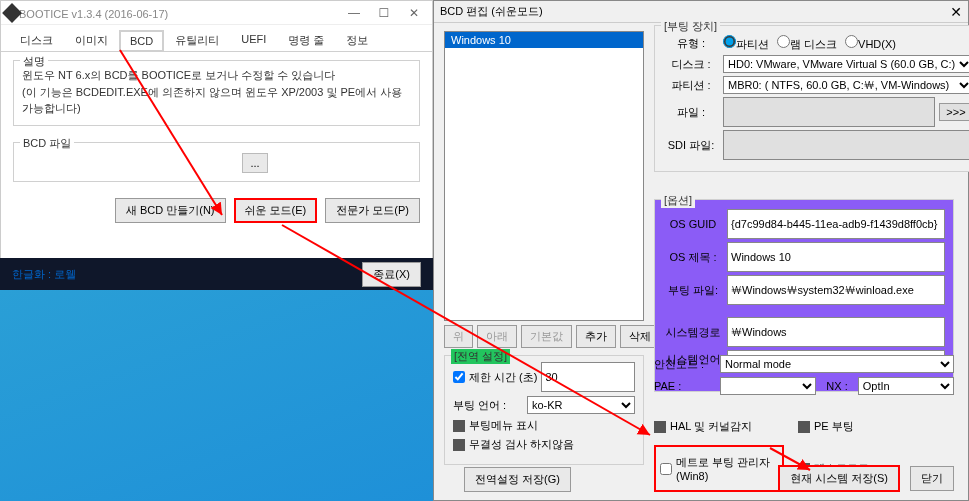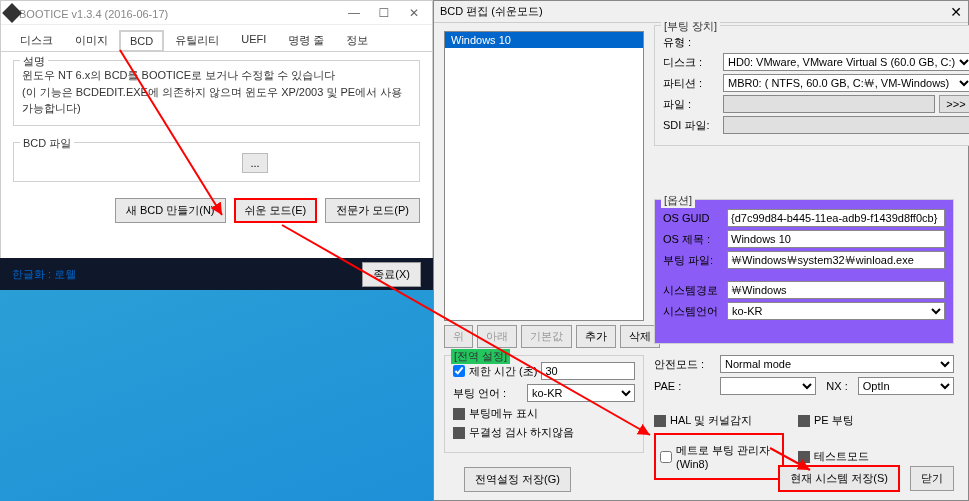--- a/index.html
+++ b/index.html
@@ -34,42 +34,42 @@
 .rw-body{padding:6px 10px;position:relative;height:calc(100% - 22px)}
 .listbox{position:absolute;left:10px;top:8px;width:200px;height:290px;border:1px solid #888;background:#fff}
 .listitem{background:#0066cc;color:#fff;padding:2px 6px}
 .listbtns{position:absolute;left:10px;top:302px;display:flex;gap:4px}
 .listbtns .btn{padding:3px 8px;font-size:11px}
 .listbtns .btn.dis{color:#999}
 
 .boot-fs{position:absolute;left:220px;top:2px;width:300px;border:1px solid #d0d0d0;padding:6px 8px 8px;background:#f0f0f0}
 .boot-fs .grp-l{top:-7px;background:#f0f0f0}
 .row{display:flex;align-items:center;gap:4px;margin:3px 0}
-.row .lbl{width:56px;text-align:left}
+.row .lbl{width:56px;text-align:center}
 .row .radgrp{display:flex;gap:8px}
 select{flex:1;border:1px solid #888;height:18px;font-size:11px;background:#fff}
-input[type=text]{flex:1;border:1px solid #888;height:18px;padding:0 3px;font-size:11px;background:#fff}
+input[type=text]{flex:1;border:1px solid #888;height:30px;padding:0 3px;font-size:11px;background:#fff}
 .gbtn{width:34px;height:18px;border:1px solid #999;background:#e0e0e0;display:flex;align-items:center;justify-content:center}
 .dis-inp{background:#e0e0e0!important}
 
 .opt-fs{position:absolute;left:220px;top:176px;width:300px;border:1px solid #d0d0d0;padding:6px 8px 20px;background:#8b5cf6}
 .opt-fs .grp-l{top:-7px;background:#f0f0f0}
 .opt-fs .row .lbl{width:60px}
 
 .global-fs{position:absolute;left:10px;top:332px;width:200px;border:1px solid #d0d0d0;padding:6px 8px 8px}
 .global-fs .grp-l{top:-7px;background:#22c55e}
 .global-fs label{display:flex;align-items:center;gap:4px;margin:4px 0}
 .global-fs .cbrow{display:flex;align-items:center;gap:4px}
 .global-fs input[type=text].sm{width:56px}
 
 .bottom-r{position:absolute;left:220px;top:332px;width:300px}
 .bottom-r .row2{display:flex;gap:10px;align-items:center;margin-bottom:4px}
 .bottom-r .row2 .lbl{width:56px}
 .bottom-r select.sm{width:110px}
-.cbgrid{display:flex;flex-wrap:wrap;gap:5px 14px;margin-top:18px}
+.cbgrid{display:flex;flex-wrap:wrap;gap:11px 14px;margin-top:24px}
 .cbgrid label{display:flex;align-items:center;gap:4px;width:130px}
 .cbgrid .metro{border:2px solid red;padding:8px 4px}
 input[type=checkbox]{width:12px;height:12px}
 .cb-filled{appearance:none;width:12px;height:12px;border:1px solid #555;background:#555}
 
 .savebar-l{position:absolute;left:30px;bottom:8px}
 .savebar-r{position:absolute;right:14px;bottom:8px;display:flex;gap:10px;align-items:center}
 .savebar-r .hlsave{border:2px solid red}
 
 svg.arrow{position:absolute;pointer-events:none;z-index:100}
@@ -135,20 +135,25 @@
       <button class="btn dis">아래</button>
       <button class="btn dis">기본값</button>
       <button class="btn">추가</button>
       <button class="btn">삭제</button>
     </div>
 
     <fieldset class="boot-fs">
       <span class="grp-l">[부팅 장치]</span>
       <div class="row">
         <span class="lbl">유형 :</span>
+        <div class="radgrp">
+          <label><input type="radio" checked="" style=""><span>파티션</span></label>
+          <label><input type="radio" style=""><span>램 디스크</span></label>
+          <label><input type="radio" style=""><span>VHD(X)</span></label>
+        </div>
       </div>
       <div class="row">
           <span class="lbl">디스크 :</span>
           <select><option>HD0: VMware, VMware Virtual S (60.0 GB, C:)</option></select>
         </div>
       <div class="row">
           <span class="lbl">파티션 :</span>
           <select><option>MBR0: ( NTFS,  60.0 GB, C:￦, VM-Windows)</option></select>
         </div>
       <div class="row">

